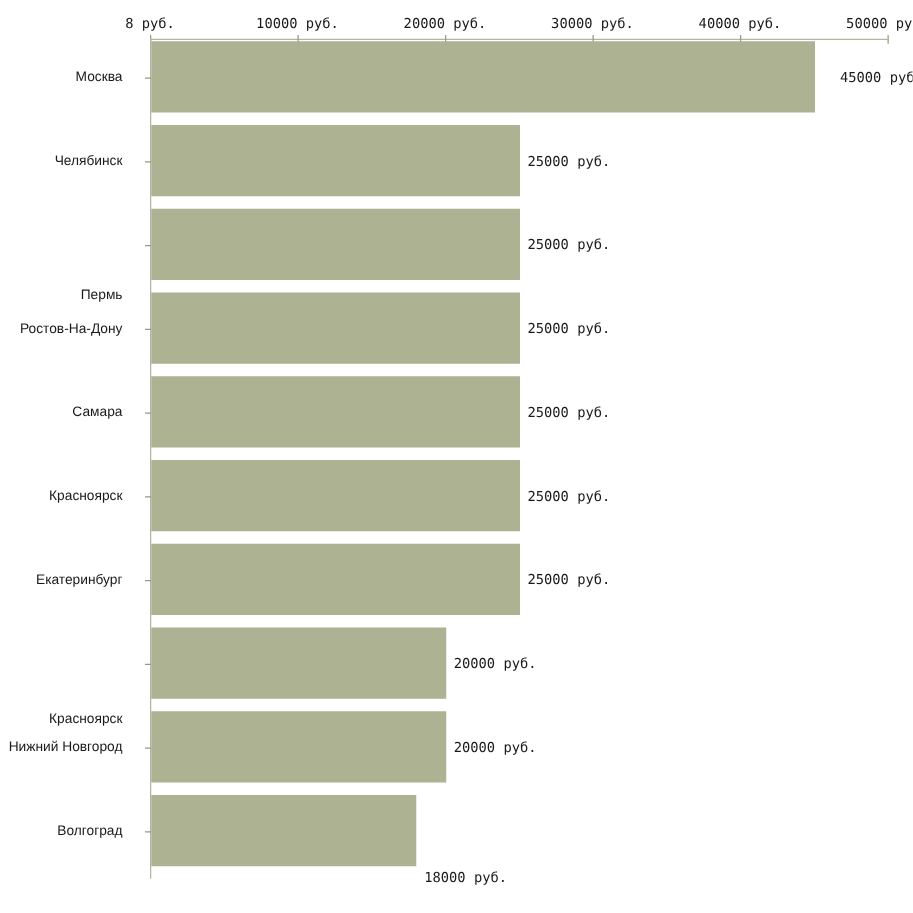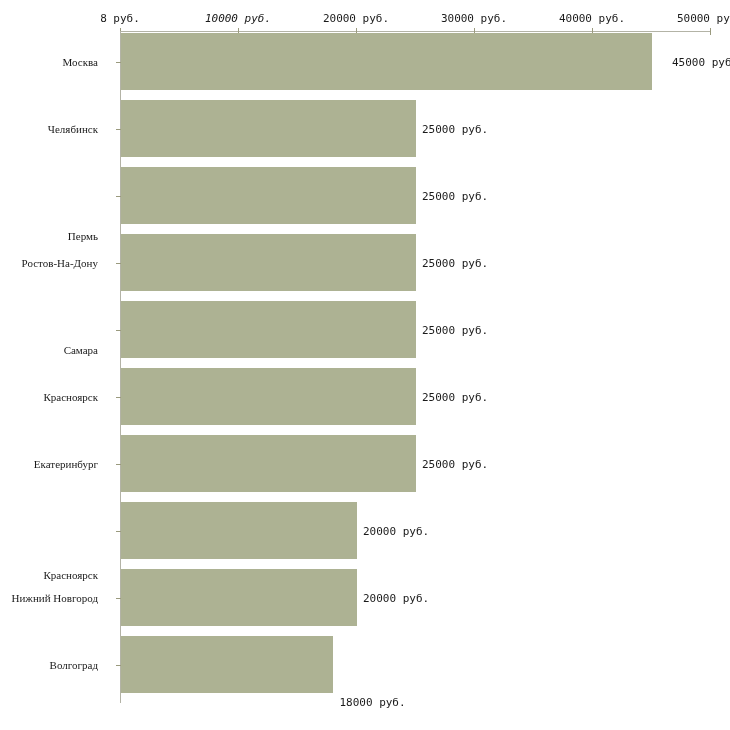--- a/index.html
+++ b/index.html
@@ -61,21 +61,21 @@
   .y-tick {
     position: absolute;
     left: 116px;
     width: 5px;
     height: 1px;
     background: #9a9a7e;
   }
   .y-tick-label {
     position: absolute;
     right: 632px;
-    font-family: Liberation Serif, serif;
+    font-family: Liberation Sans, sans-serif;
     font-size: 11px;
     color: #1a1a1a;
     white-space: nowrap;
     text-align: center;
     transform: translateY(-50%);
   }
 
   
   .bar {
     position: absolute;
@@ -94,21 +94,21 @@
 </head>
 <body>
 
 <div id="chart-root">
 
   <div class="x-axis-line"></div>
   <div id="x-ticks">
       <div class="x-tick" style="left: 120px;"></div>
       <div class="x-tick-label" style="left: 120px;">8 руб.</div>
       <div class="x-tick" style="left: 238px;"></div>
-      <div class="x-tick-label" style="left: 238px; font-style: italic;">10000 руб.</div>
+      <div class="x-tick-label" style="left: 238px;">10000 руб.</div>
       <div class="x-tick" style="left: 356px;"></div>
       <div class="x-tick-label" style="left: 356px;">20000 руб.</div>
       <div class="x-tick" style="left: 474px;"></div>
       <div class="x-tick-label" style="left: 474px;">30000 руб.</div>
       <div class="x-tick" style="left: 592px;"></div>
       <div class="x-tick-label" style="left: 592px;">40000 руб.</div>
       <div class="x-tick" style="left: 710px;"></div>
       <div class="x-tick-label" style="left: 710px;">50000 руб.</div>
     </div>
 
@@ -116,21 +116,21 @@
   <div id="y-ticks">
       <div class="y-tick" style="top: 61.5px;"></div>
       <div class="y-tick-label" style="top: 61.5px;">Москва</div>
       <div class="y-tick" style="top: 128.5px;"></div>
       <div class="y-tick-label" style="top: 128.5px;">Челябинск</div>
       <div class="y-tick" style="top: 195.5px;"></div>
       <div class="y-tick-label" style="top: 195.5px; margin-top: 40px;">Пермь</div>
       <div class="y-tick" style="top: 262.5px;"></div>
       <div class="y-tick-label" style="top: 262.5px;">Ростов-На-Дону</div>
       <div class="y-tick" style="top: 329.5px;"></div>
-      <div class="y-tick-label" style="top: 329.5px; margin-top: 20px;">Самара</div>
+      <div class="y-tick-label" style="top: 329.5px;">Самара</div>
       <div class="y-tick" style="top: 396.5px;"></div>
       <div class="y-tick-label" style="top: 396.5px;">Красноярск</div>
       <div class="y-tick" style="top: 463.5px;"></div>
       <div class="y-tick-label" style="top: 463.5px;">Екатеринбург</div>
       <div class="y-tick" style="top: 530.5px;"></div>
       <div class="y-tick-label" style="top: 530.5px; margin-top: 44px;">Красноярск</div>
       <div class="y-tick" style="top: 597.5px;"></div>
       <div class="y-tick-label" style="top: 597.5px;">Нижний Новгород</div>
       <div class="y-tick" style="top: 664.5px;"></div>
       <div class="y-tick-label" style="top: 664.5px;">Волгоград</div>

